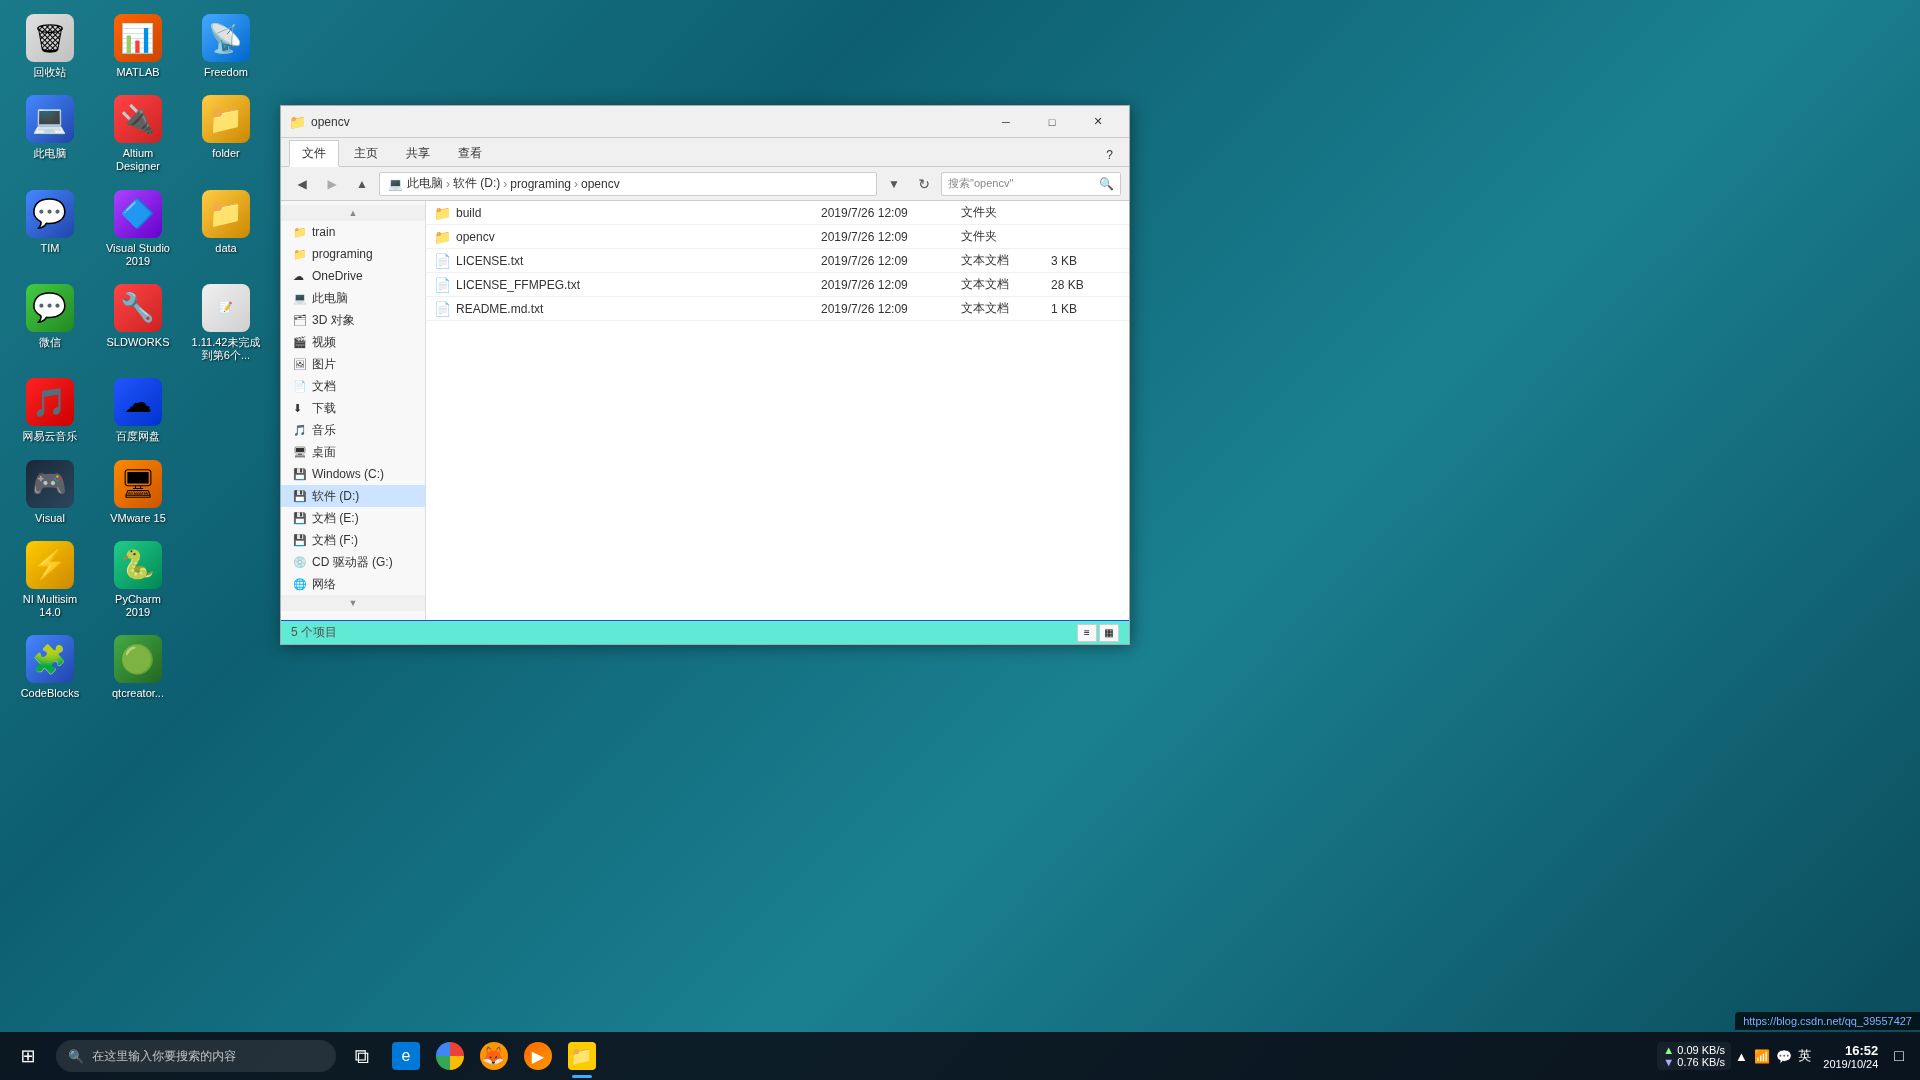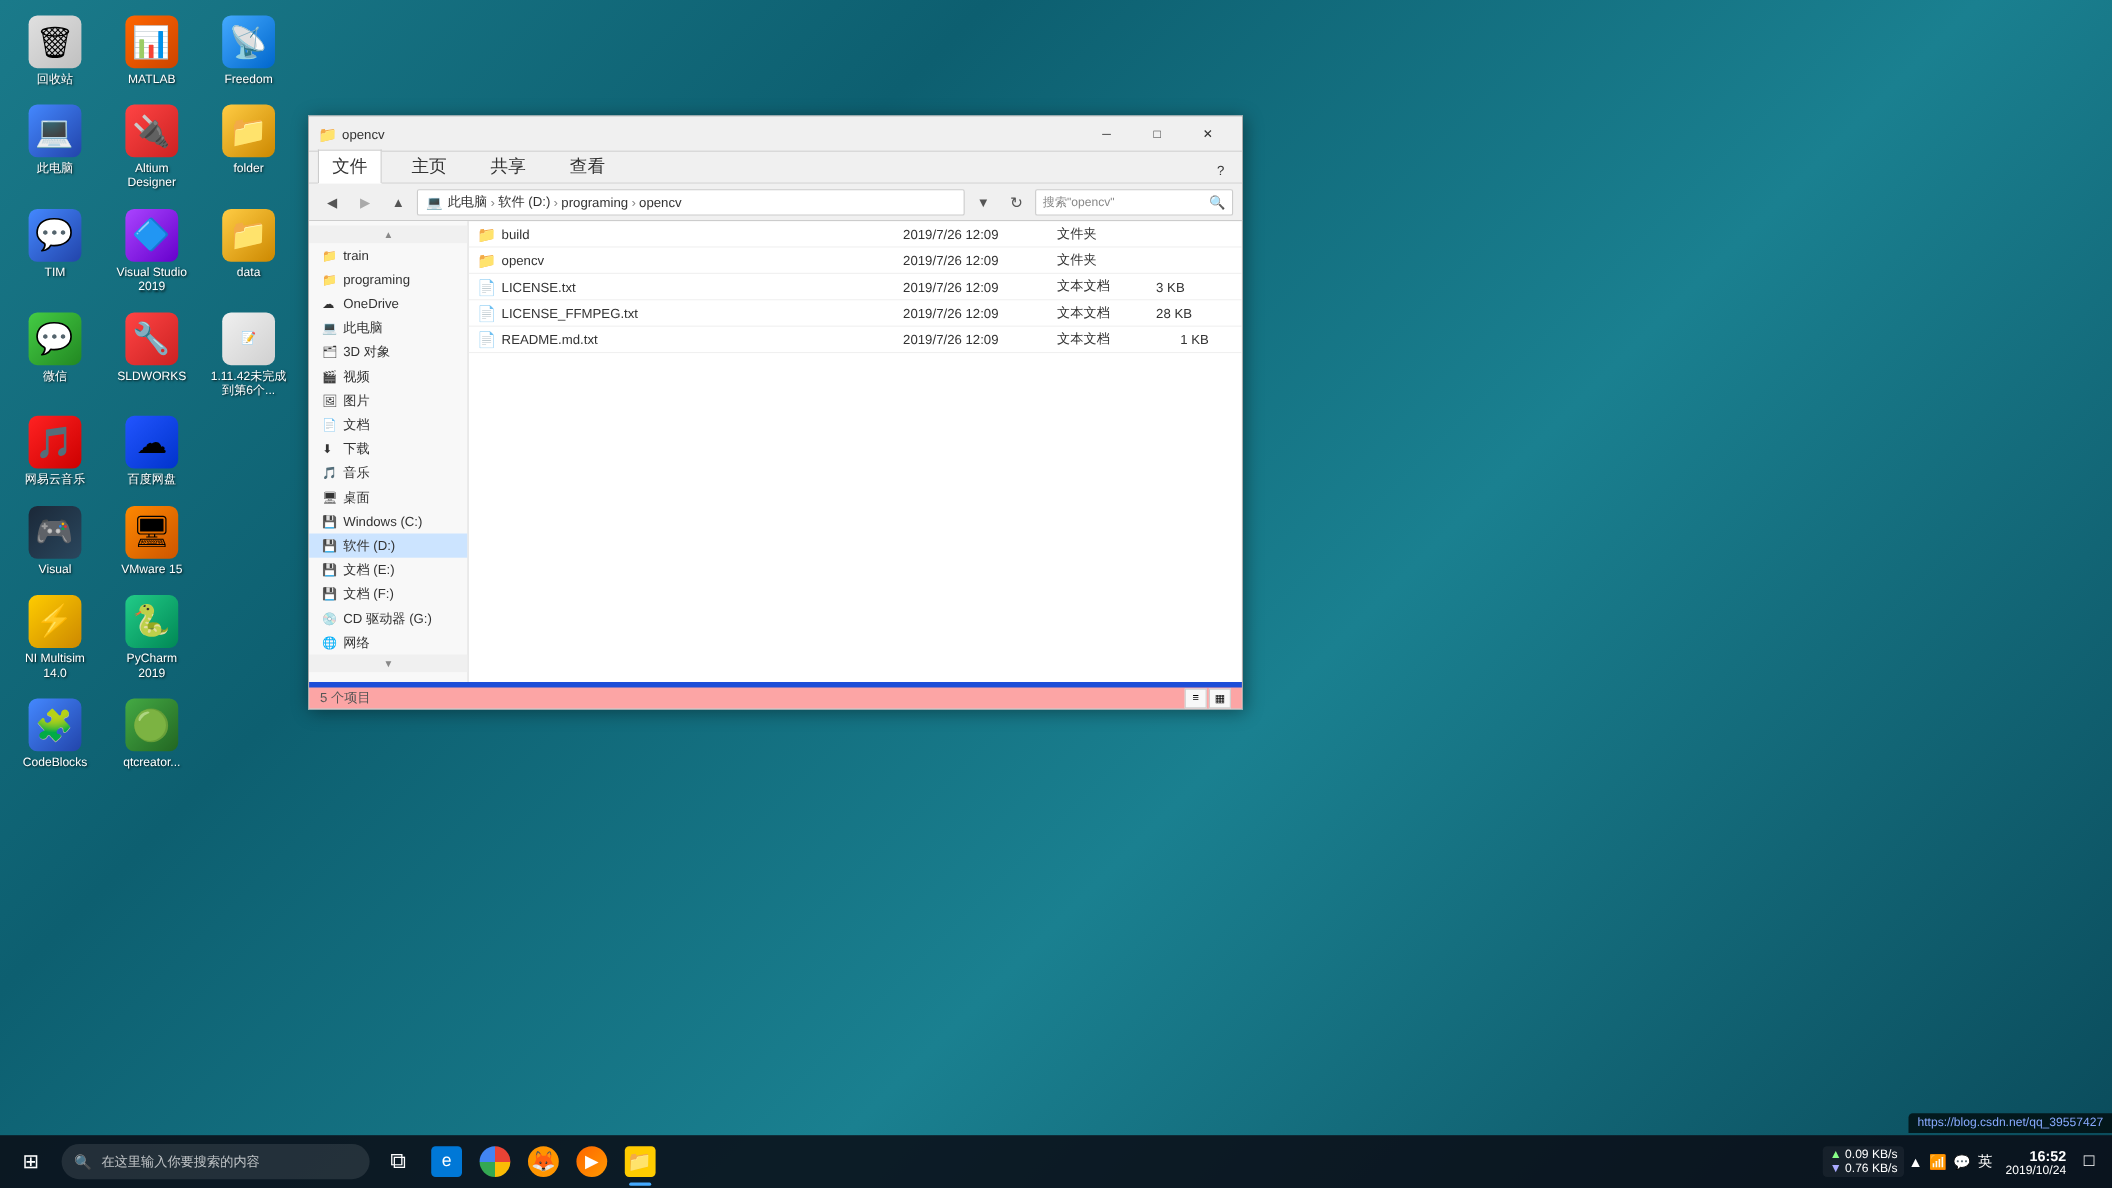--- a/index.html
+++ b/index.html
@@ -147,25 +147,25 @@
 
     .ribbon-tabs {
       display: flex;
       padding: 0 8px;
       height: 28px;
       align-items: flex-end;
     }
 
     .ribbon-tab {
       padding: 4px 12px;
-      font-size: 16px;
+      font-size: 12px;
       cursor: pointer;
       border: 1px solid transparent;
       border-bottom: none;
-      margin-right: 14px;
+      margin-right: 2px;
       background: transparent;
       color: #333;
     }
 
     .ribbon-tab.active {
       background: #fff;
       border-color: #ccc;
       border-bottom: 1px solid #fff;
       margin-bottom: -1px;
     }
@@ -342,22 +342,22 @@
       font-size: 14px;
       flex-shrink: 0;
     }
 
     .folder-icon-color { color: #ffd700; }
     .doc-icon-color { color: #666; }
 
     
     .status-bar {
       height: 24px;
-      background: #fca5a5;
-      border-top: 5px solid #1d4ed8;
+      background: #5eead4;
+      border-top: 1px solid #1d4ed8;
       display: flex;
       align-items: center;
       padding: 0 10px;
       font-size: 12px;
       color: #555;
       justify-content: space-between;
     }
 
     .view-buttons {
       display: flex;
@@ -809,21 +809,21 @@
       <span>文本文档</span>
       <span style="text-align:left;">28 KB</span>
     </div>
             <div class="file-row">
       <div class="file-name-cell">
         <span class="file-icon doc-icon-color">📄</span>
         <span>README.md.txt</span>
       </div>
       <span>2019/7/26 12:09</span>
       <span>文本文档</span>
-      <span style="text-align:center;">1 KB</span>
+      <span style="text-align:left;">1 KB</span>
     </div>
           </div>
       </div>
 
     </div>
 
     <div class="status-bar">
       <span>5 个项目</span>
       <div class="view-buttons">
         <button class="view-btn">≡</button>

